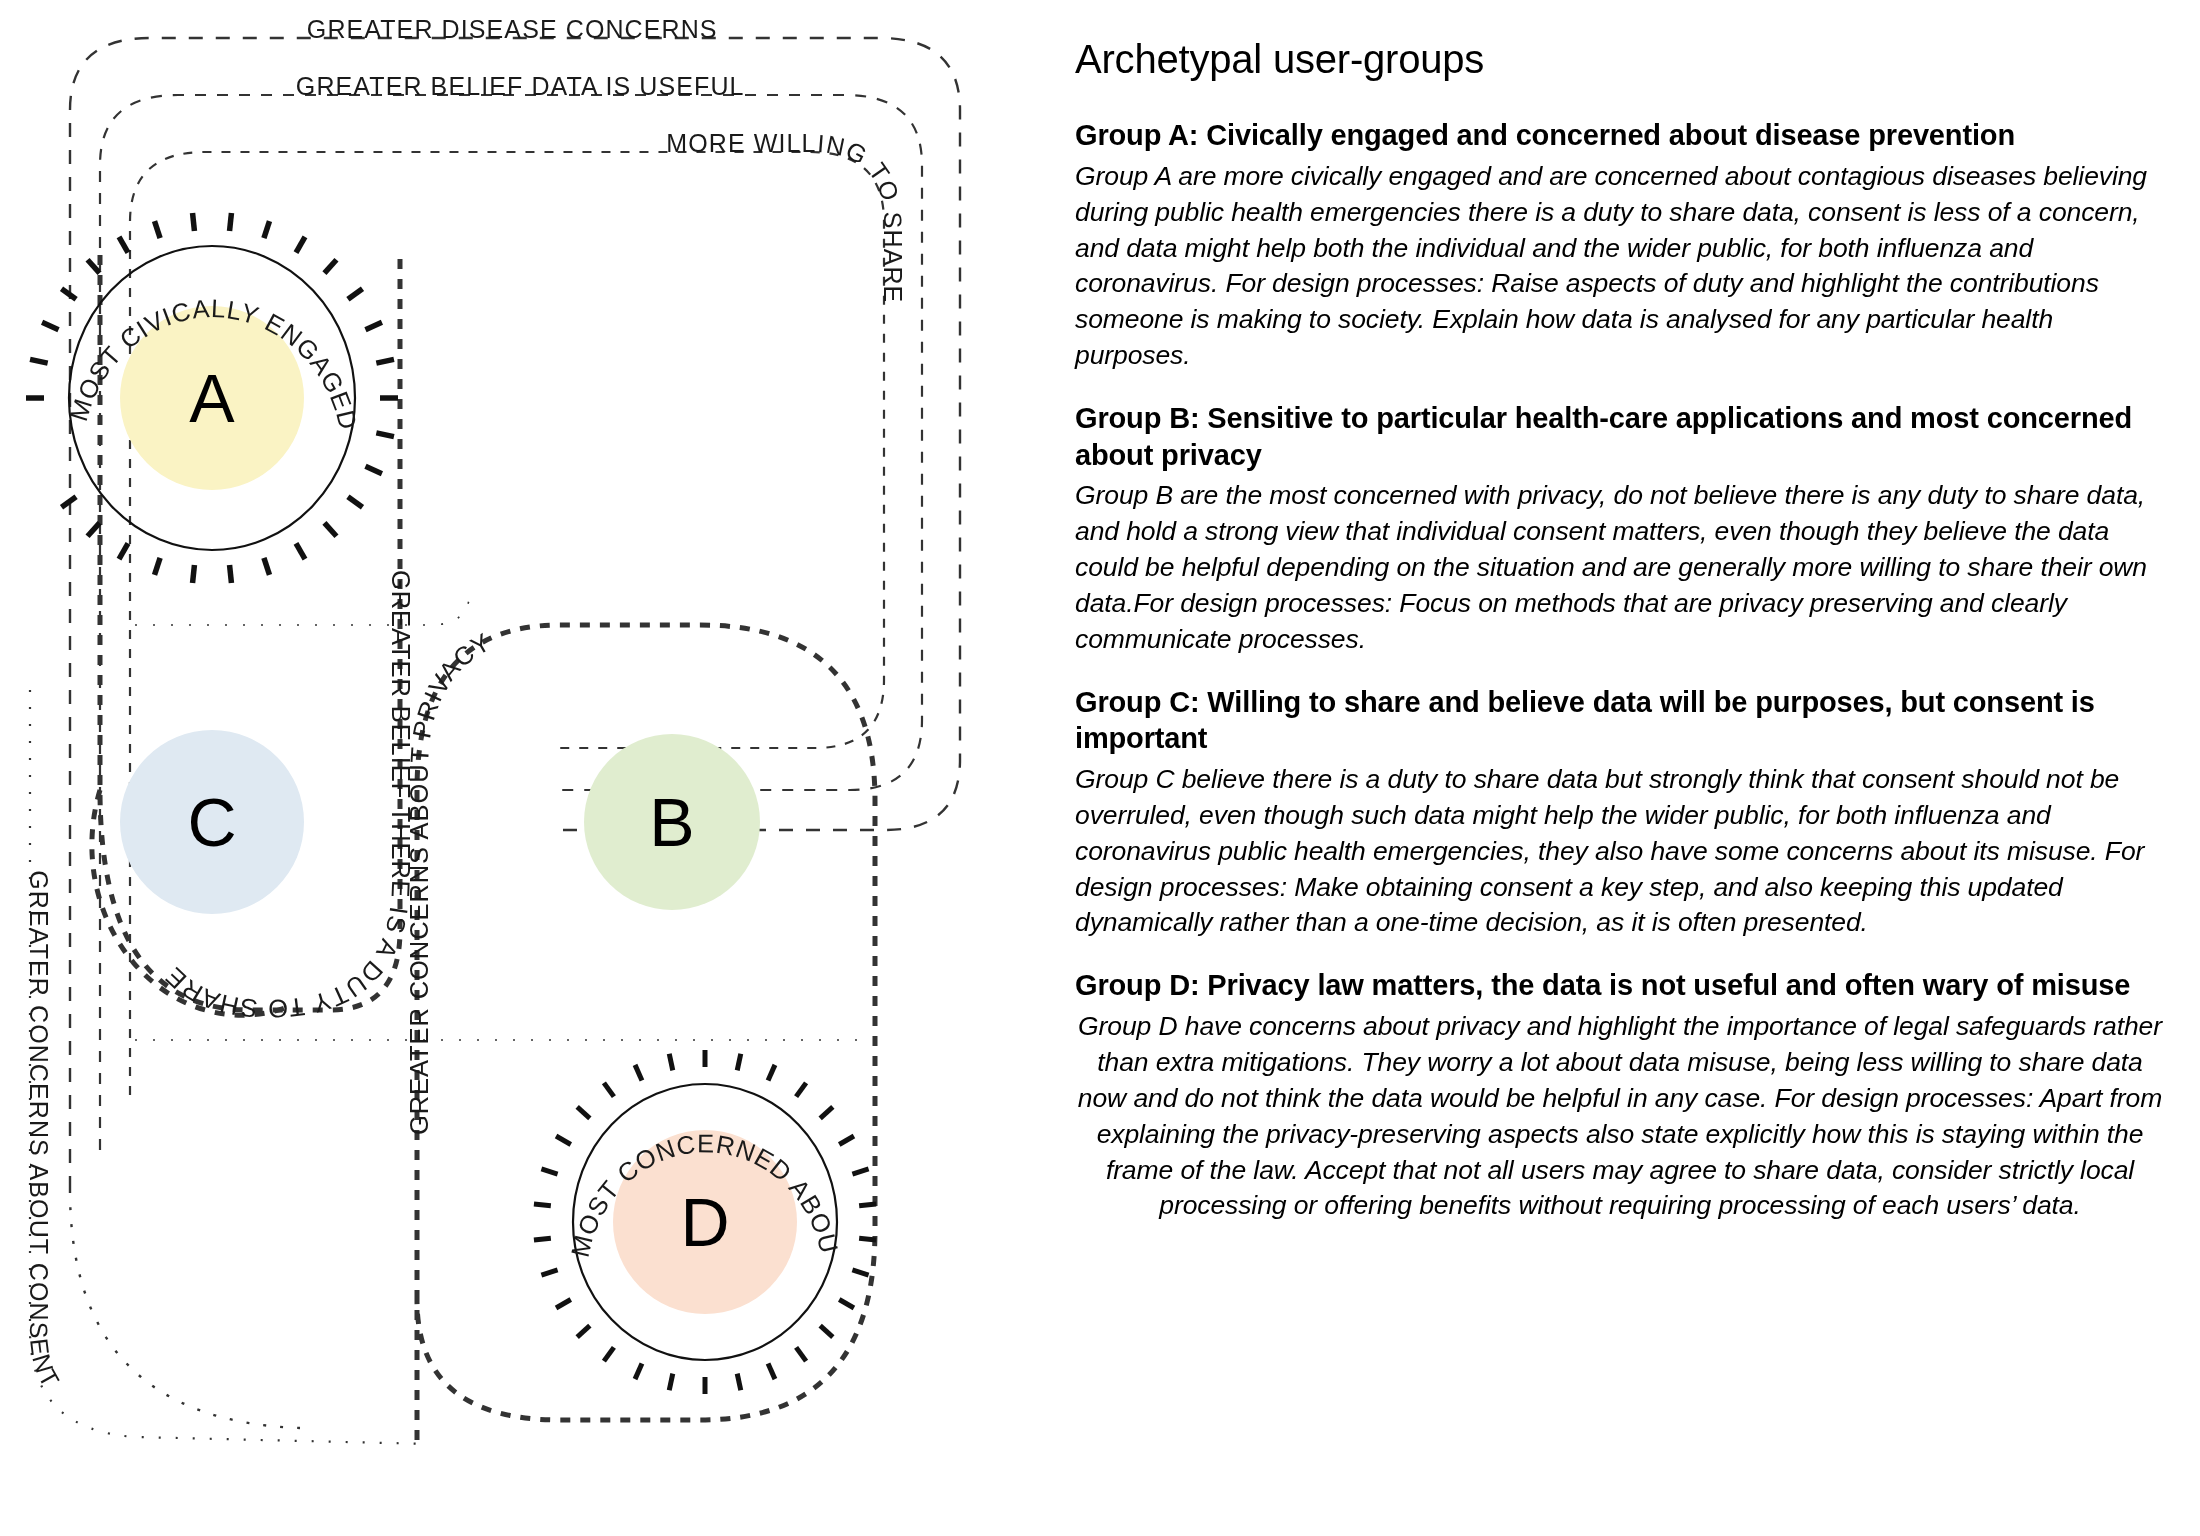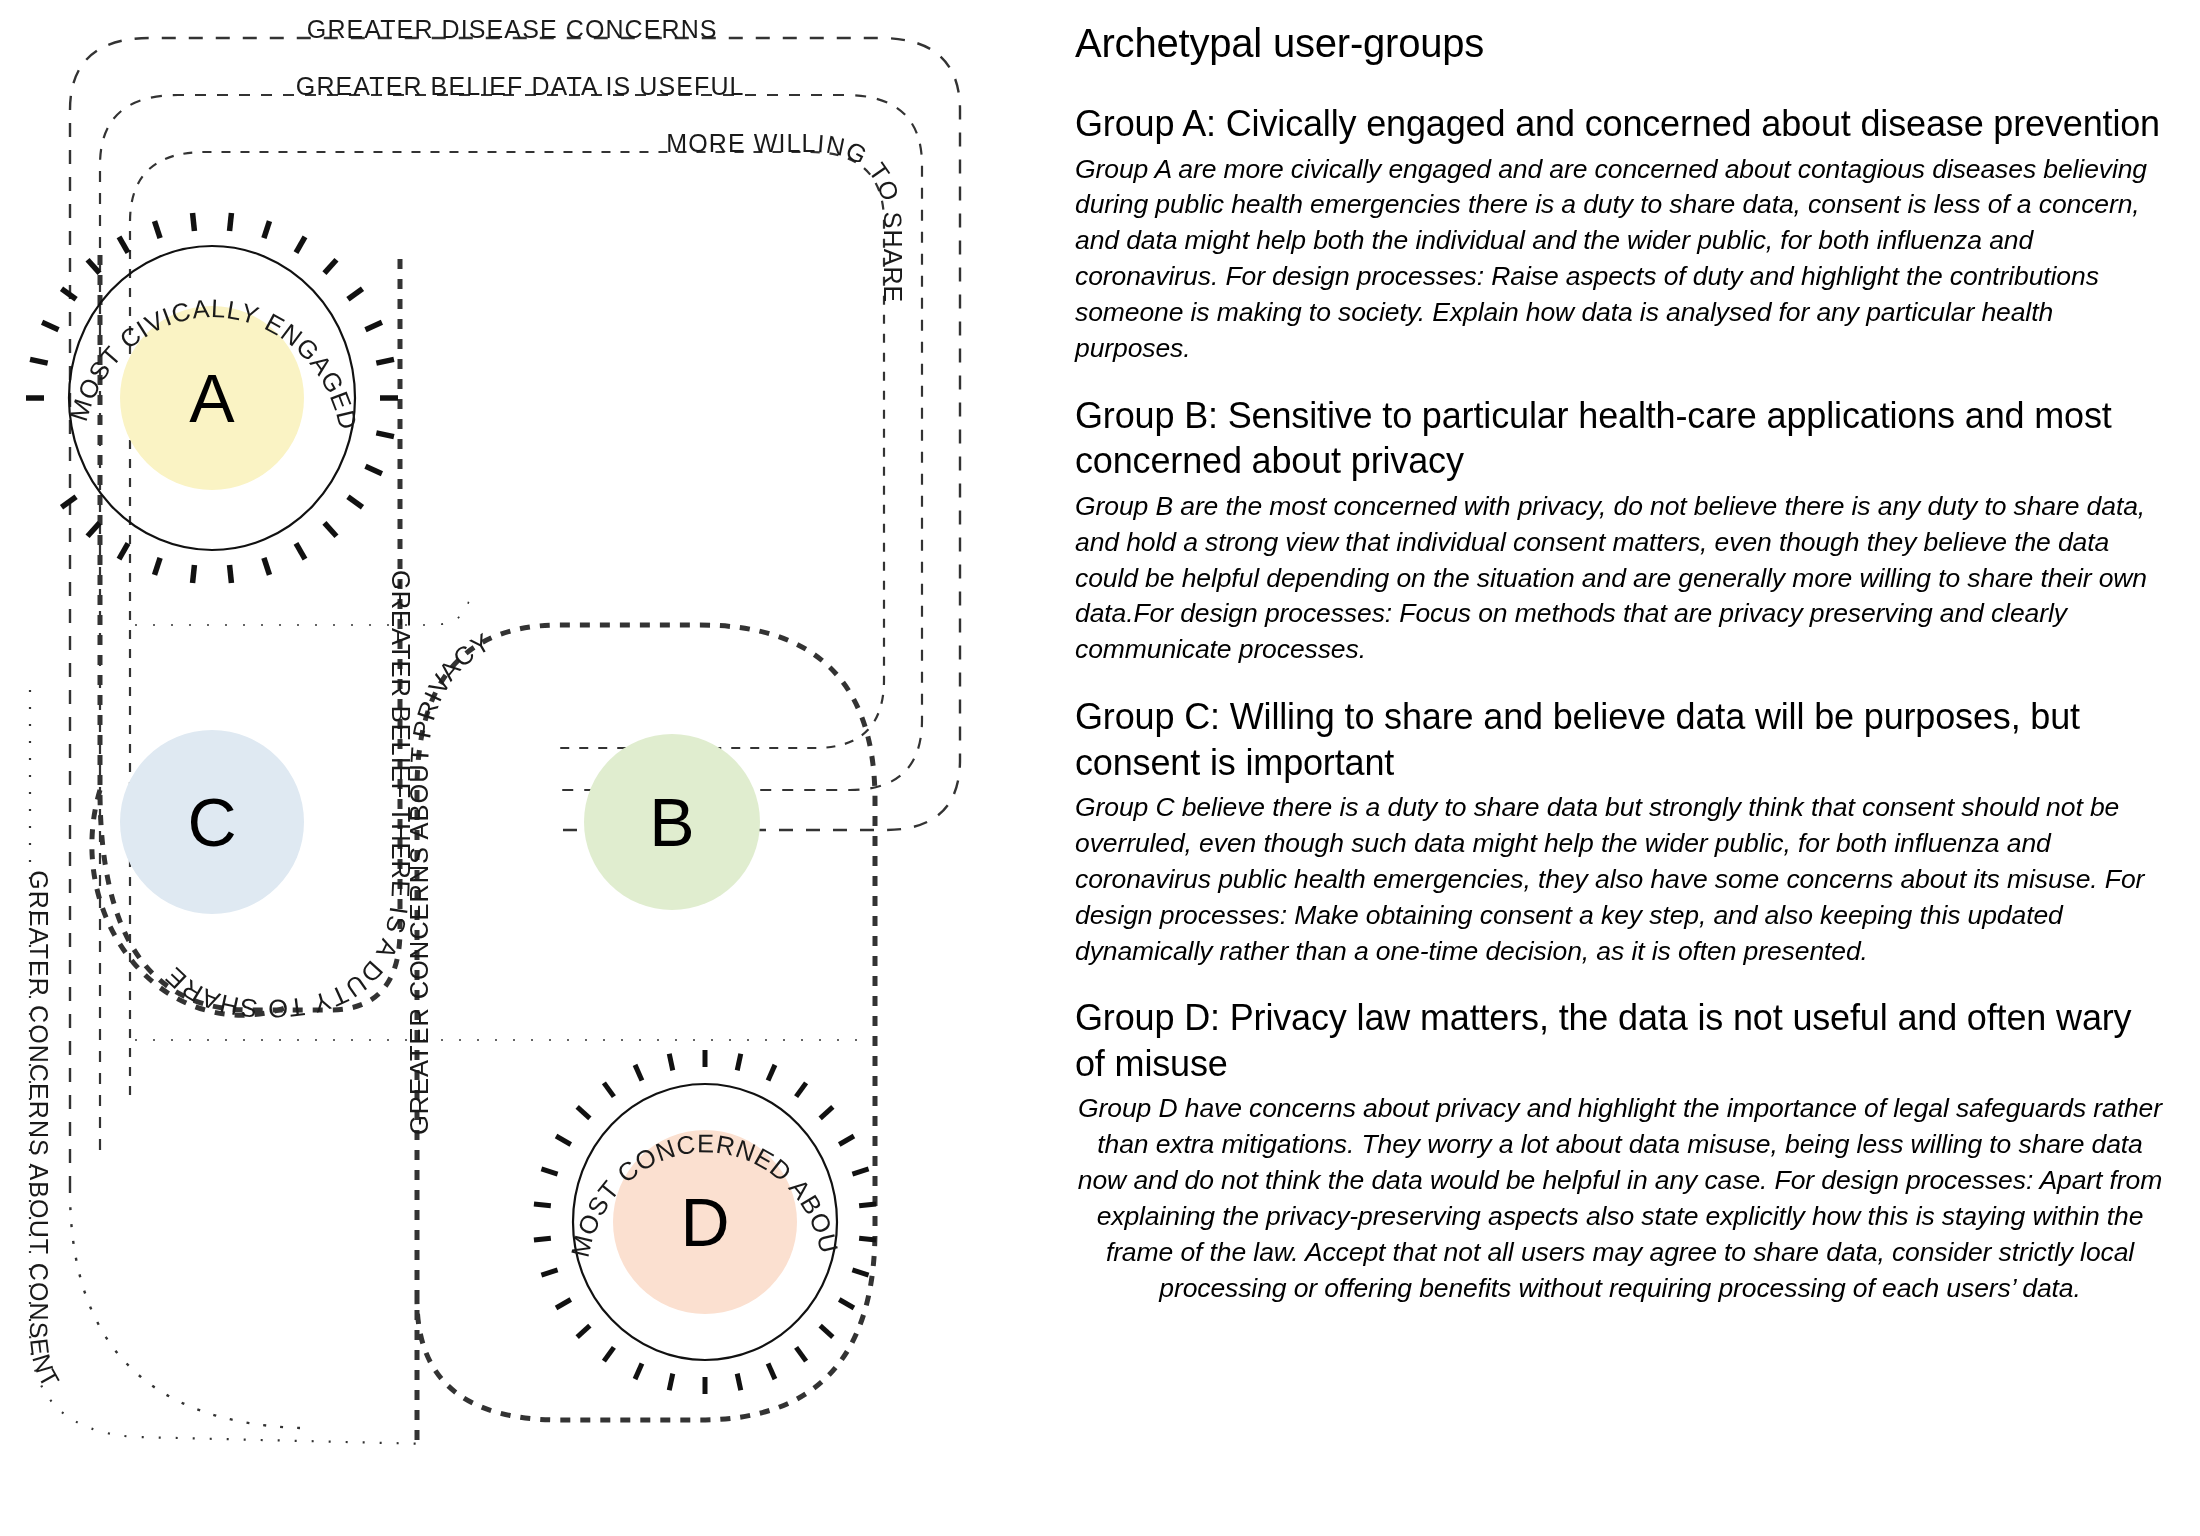--- a/index.html
+++ b/index.html
@@ -18,28 +18,28 @@
   .solid-thin{fill:none;stroke:#111;stroke-width:2.2;}
   .curve-label{font-family:"Liberation Sans",sans-serif;fill:#1a1a1a;}
 
   .bandlabel{font-size:25px;letter-spacing:1.1px;}
   .ringlabel{font-size:25.5px;letter-spacing:0.9px;}
 
   .grpletter{font-family:"Liberation Sans",sans-serif;font-size:68px;fill:#000;
              text-anchor:middle;dominant-baseline:central;}
 
   
-  #panel{position:absolute;left:1075px;top:20px;width:1090px;height:1490px;}
+  #panel{position:absolute;left:1075px;top:36px;width:1090px;height:1490px;}
   #panel-title{
     font-size:40px;font-weight:400;line-height:1.18;margin:0 0 34px 0;
     letter-spacing:-0.2px;
   }
   .grp{margin:0 0 2px 0;}
   .grp h2{
-    font-size:36px;font-weight:normal;line-height:1.26;margin:0 0 5px 0;
+    font-size:29px;font-weight:bold;line-height:1.26;margin:0 0 5px 0;
     letter-spacing:-0.15px;
   }
   .grp p{
     font-size:26.5px;font-weight:400;line-height:1.355;margin:0 0 26px 0;
     text-align:left;letter-spacing:-0.1px;font-style:italic;
   }
   .grp:last-child p{margin-bottom:16px;text-align:center;}
 </style>
 </head>
 <body>

